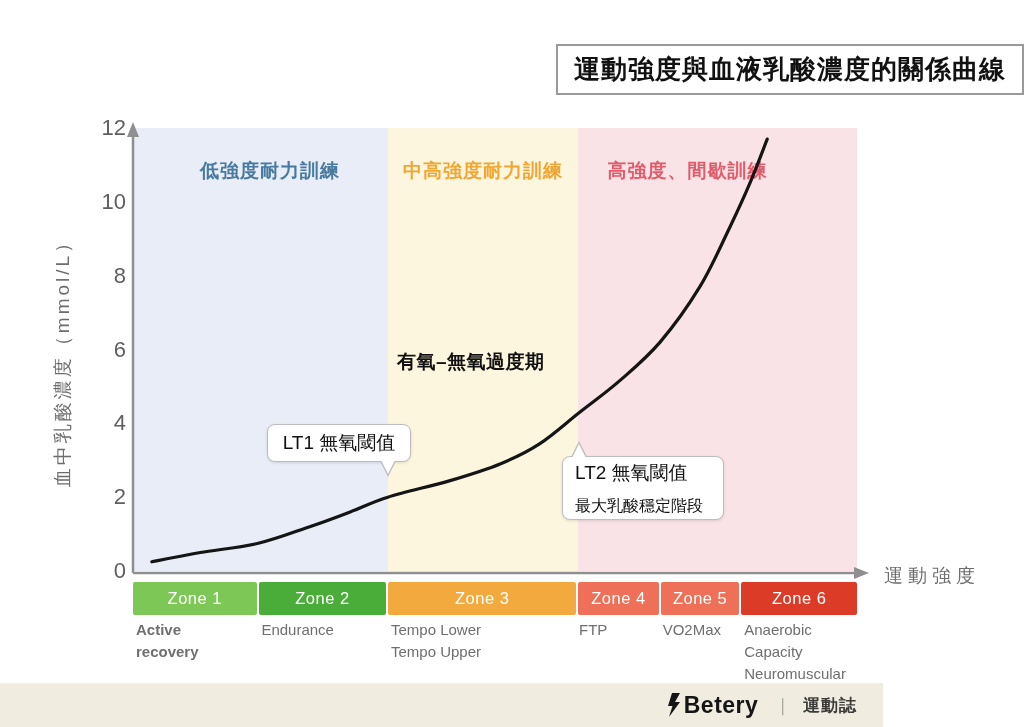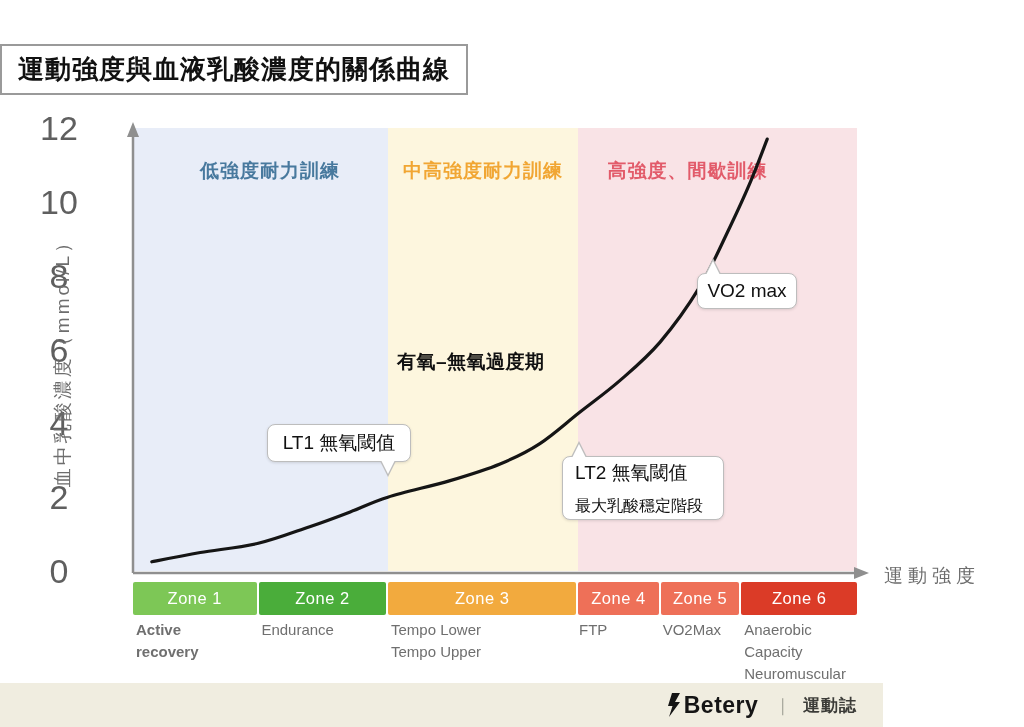--- a/index.html
+++ b/index.html
@@ -1,36 +1,36 @@
 <!DOCTYPE html>
 <html><head>
 <meta charset="utf-8">
 <style>
   * { margin:0; padding:0; box-sizing:border-box; }
   html,body { width:1024px; height:727px; background:#ffffff; overflow:hidden;
     font-family:"Liberation Sans","DejaVu Sans",sans-serif; }
   #stage { position:relative; width:1024px; height:727px; background:#fff; }
 
   
-  .title-box { position:absolute; top:44px; left:0; right:0; text-align:left; }
+  .title-box { position:absolute; top:44px; left:0; right:0; text-align:right; }
   .title-box span { display:inline-block; border:2px solid #9a9a9a; padding:6px 16px;
     font-size:26px; font-weight:700; color:#111; letter-spacing:1px; background:#fff; }
 
   
   .region { position:absolute; top:128px; height:443px; }
   .region-label { position:absolute; top:30px; left:0; width:100%; text-align:center;
     font-size:19px; font-weight:700; letter-spacing:1px; }
   .region-3 .region-label { padding-right:60px; }
 
   
   #plot-svg { position:absolute; left:0; top:0; width:1024px; height:683px; pointer-events:none; }
 
   
   #y-ticks { position:absolute; left:0; top:0; }
-  .ytick { position:absolute; left:0; width:118px; text-align:center; font-size:34px;
+  .ytick { position:absolute; left:8px; width:118px; text-align:right; font-size:22px;
     color:#5f5f5f; line-height:30px; }
 
   
   .y-axis-label { position:absolute; left:-97px; top:346px; width:320px; text-align:center;
     transform:rotate(-90deg); font-size:19px; color:#6d6d6d; letter-spacing:3px; }
 
   
   .x-axis-label { position:absolute; left:884px; top:563px; font-size:19px; color:#6d6d6d;
     letter-spacing:5px; font-weight:500; }
 
@@ -124,23 +124,20 @@
 
   <div class="transition-label">有氧–無氧過度期</div>
 
   <div class="callout" id="lt1-callout">
     <span class="line1">LT1 無氧閾值</span>
   </div>
   <div class="callout" id="lt2-callout">
     <span class="line1">LT2 無氧閾值</span>
     <span class="line2">最大乳酸穩定階段</span>
   </div>
-  <div class="callout" id="vo2max-callout">
-    <span class="line1">VO2 max</span>
-  </div>
 
   <div id="zone-bar">
     <div class="zone-seg" style="flex: 17.3 1 0px; background: rgb(125, 199, 86);">Zone 1</div>
     <div class="zone-seg" style="flex: 17.9 1 0px; background: rgb(74, 173, 58);">Zone 2</div>
     <div class="zone-seg" style="flex: 26.3 1 0px; background: rgb(242, 170, 62);">Zone 3</div>
     <div class="zone-seg" style="flex: 11.3 1 0px; background: rgb(238, 112, 88);">Zone 4</div>
     <div class="zone-seg" style="flex: 11 1 0px; background: rgb(238, 112, 88);">Zone 5</div>
     <div class="zone-seg" style="flex: 16.2 1 0px; background: rgb(219, 59, 39);">Zone 6</div>
   </div>
 

